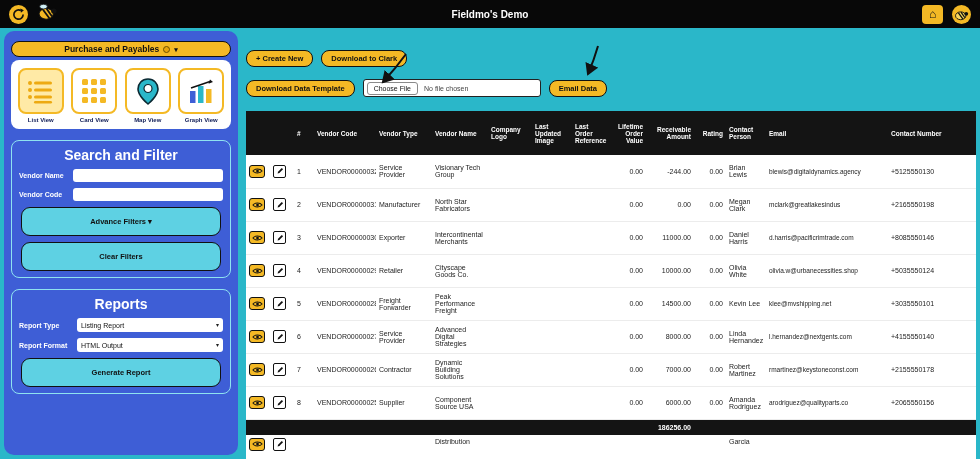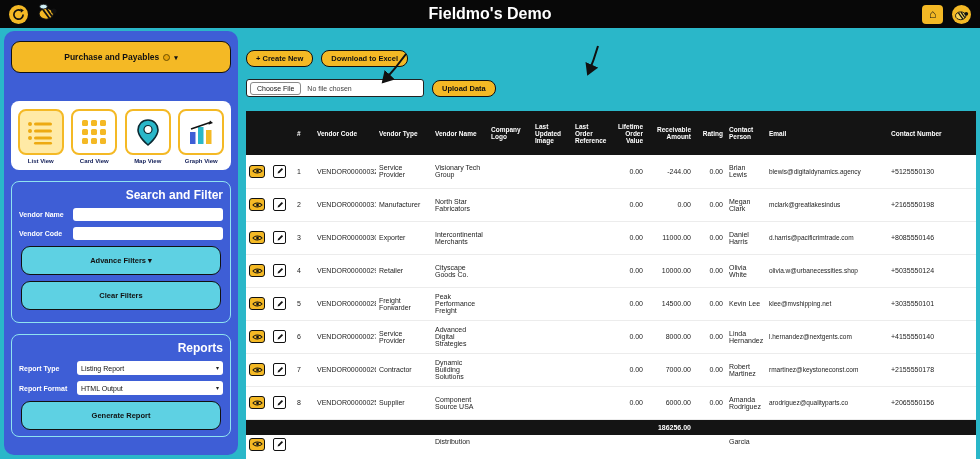--- a/index.html
+++ b/index.html
@@ -5,49 +5,49 @@
   *{box-sizing:border-box;margin:0;padding:0}
   html,body{margin:0;padding:0}
   body{width:980px;height:459px;overflow:hidden;position:relative;background:#2ab7c9;
        font-family:"Liberation Sans",sans-serif;}
 
   
   .topbar{position:absolute;top:0;left:0;width:980px;height:28px;background:#080808;
           display:flex;align-items:center;justify-content:space-between;padding:0 9px;z-index:10}
   .tb-group{display:flex;align-items:center;gap:9px}
   .tb-title{position:absolute;left:50%;top:50%;transform:translate(-50%,-50%);
-            color:#fff;font-size:16px;font-weight:bold;white-space:nowrap}
+            color:#fff;font-size:10px;font-weight:bold;white-space:nowrap}
   .tb-circle{width:19px;height:19px;border-radius:50%;background:#f4b925;
              display:flex;align-items:center;justify-content:center;cursor:pointer}
   .tb-home{width:21px;height:19px;border-radius:4px;background:#f4b925;
            display:flex;align-items:center;justify-content:center;
            font-size:12px;font-weight:bold;color:#111;cursor:pointer}
 
   
   .sidebar{position:absolute;left:4px;top:31px;width:234px;height:424px;background:#3e5ed6;
            border-radius:10px;padding:10px 7px;overflow:hidden}
-  .menu-btn{width:100%;height:32px;margin-bottom:28px;background:#f4b925;border:1.5px solid #111;
+  .menu-btn{width:100%;height:16px;margin-bottom:3px;background:#f4b925;border:1.5px solid #111;
             border-radius:9px;display:flex;align-items:center;justify-content:center;gap:4px;
             font-size:8.5px;font-weight:bold;color:#111;font-family:inherit;cursor:pointer}
   .coin{width:7px;height:7px;border-radius:50%;background:#e8a50c;border:1px solid #6b4e00;display:inline-block}
   .mini-box{width:7px;height:7px;background:#6f5bd8;border-radius:1.5px;border:1px solid #333;display:inline-block}
   .mini-drop{width:6px;height:7px;background:#2ab7c9;border:1px solid #333;display:inline-block;
              border-radius:50% 50% 50% 50%/62% 62% 38% 38%}
   .caret{font-size:7px;line-height:1}
 
   .views-panel{background:#fff;border-radius:8px;padding:8px 3px 6px;display:flex;
                justify-content:space-around;margin-bottom:11px}
   .view-item{width:52px;text-align:center;cursor:pointer}
   .view-btn{width:46px;height:46px;margin:0 auto;border:2px solid #f4b925;border-radius:8px;
             background:#fff;display:flex;align-items:center;justify-content:center}
   .view-item.active .view-btn{background:#ffeaa6}
   .view-label{font-size:6px;font-weight:bold;color:#101d57;margin-top:3px}
 
   .panel{border:1px solid #8fe3f0;border-radius:8px;padding:6px 7px;margin-bottom:11px}
-  .panel-title{text-align:right;color:#fff;font-size:12px;font-weight:bold;margin-bottom:6px}
+  .panel-title{text-align:center;color:#fff;font-size:14px;font-weight:bold;margin-bottom:6px}
   .field-row{display:flex;align-items:center;margin-bottom:6px}
   .field-row label{width:54px;color:#fff;font-size:7px;font-weight:bold;flex:none}
   .field-row input{flex:1;height:13px;border:none;border-radius:3px;font-size:7px;
                    padding:0 3px;font-family:inherit}
   .cyan-btn{display:block;width:98%;margin:0 auto 6px;background:#5ed1e3;border:1.4px solid #111;
             border-radius:9px;height:29px;font-size:7.5px;font-weight:bold;color:#111;
             font-family:inherit;cursor:pointer;line-height:11px}
   .sort-row{display:flex;align-items:center;gap:5px}
   .sort-label{color:#fff;font-size:7.5px;font-weight:bold;flex:none;width:38px}
   .select{flex:1;height:14px;background:#fff;border-radius:3px;display:flex;align-items:center;
@@ -192,21 +192,21 @@
     <div class="panel-title">Search and Filter</div>
     <div class="field-row">
       <label>Vendor Name</label>
       <input type="text" value="" style="">
     </div>
     <div class="field-row">
       <label>Vendor Code</label>
       <input type="text" value="" style="">
     </div>
     <button class="cyan-btn">Advance Filters ▾</button>
-    <button class="cyan-btn" style="margin-bottom:6px">Clear Filters</button>
+    <button class="cyan-btn" style="margin-bottom:0">Clear Filters</button>
   </div>
 
 
   <div class="panel">
     <div class="panel-title">Reports</div>
     <div class="rep-row">
       <label>Report Type</label>
       <div class="select">
         <span>Listing Report</span>
         <span class="caret">▾</span>
@@ -221,29 +221,30 @@
     </div>
     <button class="cyan-btn" style="margin-bottom:0">Generate Report</button>
   </div>
 
 </aside>
 
 <main class="main">
 
   <div class="row1">
     <button class="yellow-btn">+ Create New</button>
-    <button class="yellow-btn">Download to Excel</button>
+    <button class="yellow-btn">Download to Clark</button>
   </div>
 
   <div class="row2">
+    <button class="yellow-btn">Download Data Template</button>
     <div class="file-box">
       <button class="choose-btn">Choose File</button>
       <span class="file-status">No file chosen</span>
     </div>
-    <button class="yellow-btn">Upload Data</button>
+    <button class="yellow-btn">Email Data</button>
   </div>
 
   <svg class="arrows" width="734" height="120">
     <defs>
       <marker id="ah" markerWidth="7" markerHeight="7" refX="5" refY="3.5" orient="auto">
         <path d="M0,0 L6,3.5 L0,7 Z" fill="#111"></path>
       </marker>
     </defs>
     <path d="M160 24 Q150 38 137 52" fill="none" stroke="#111" stroke-width="2" marker-end="url(#ah)"></path>
     <path d="M352 16 Q348 30 342 44" fill="none" stroke="#111" stroke-width="2" marker-end="url(#ah)"></path>

